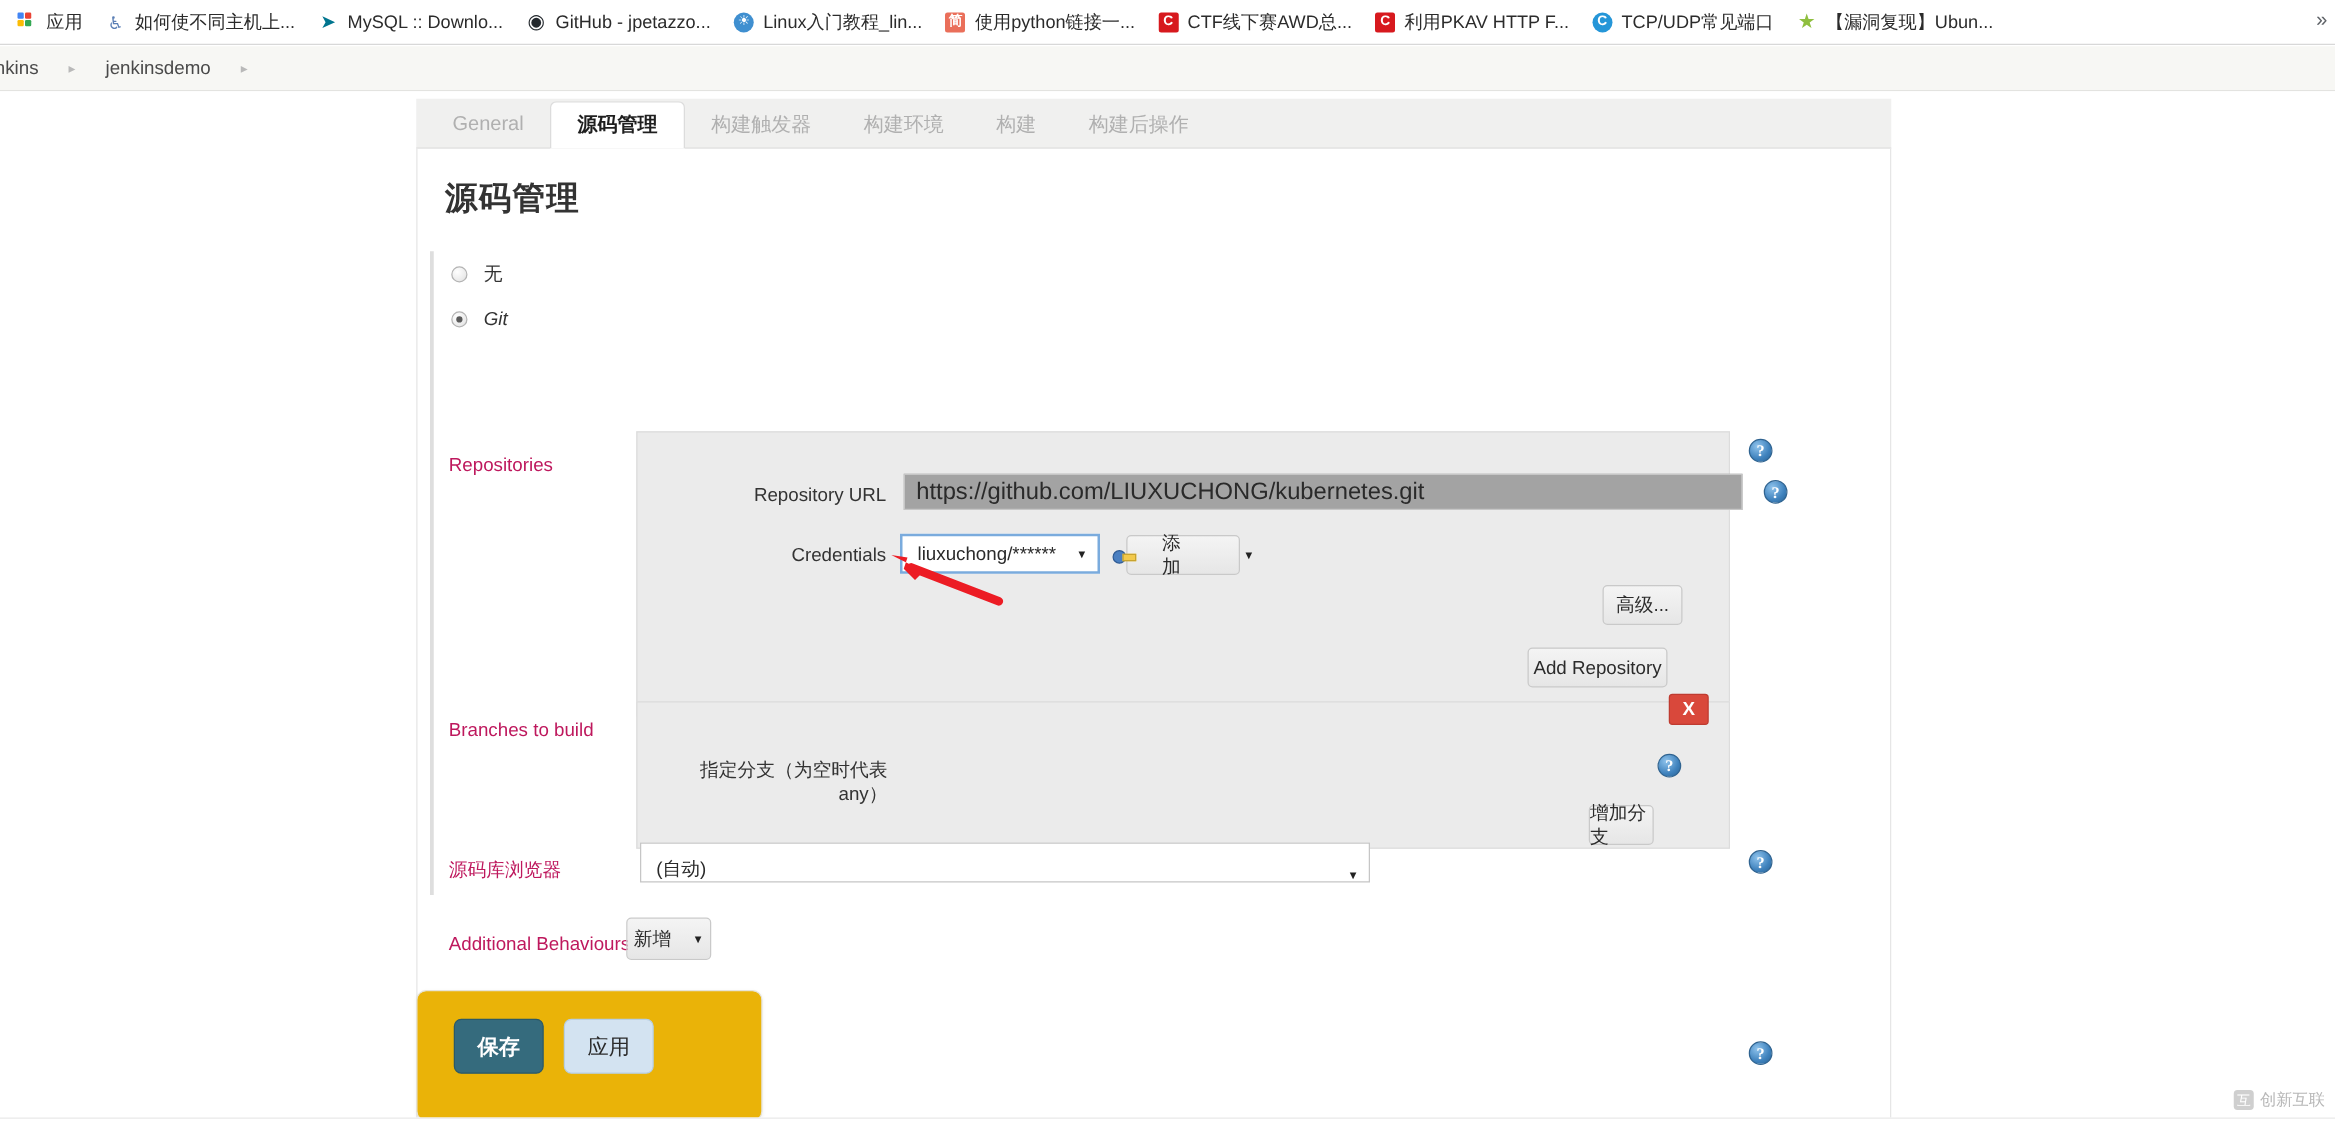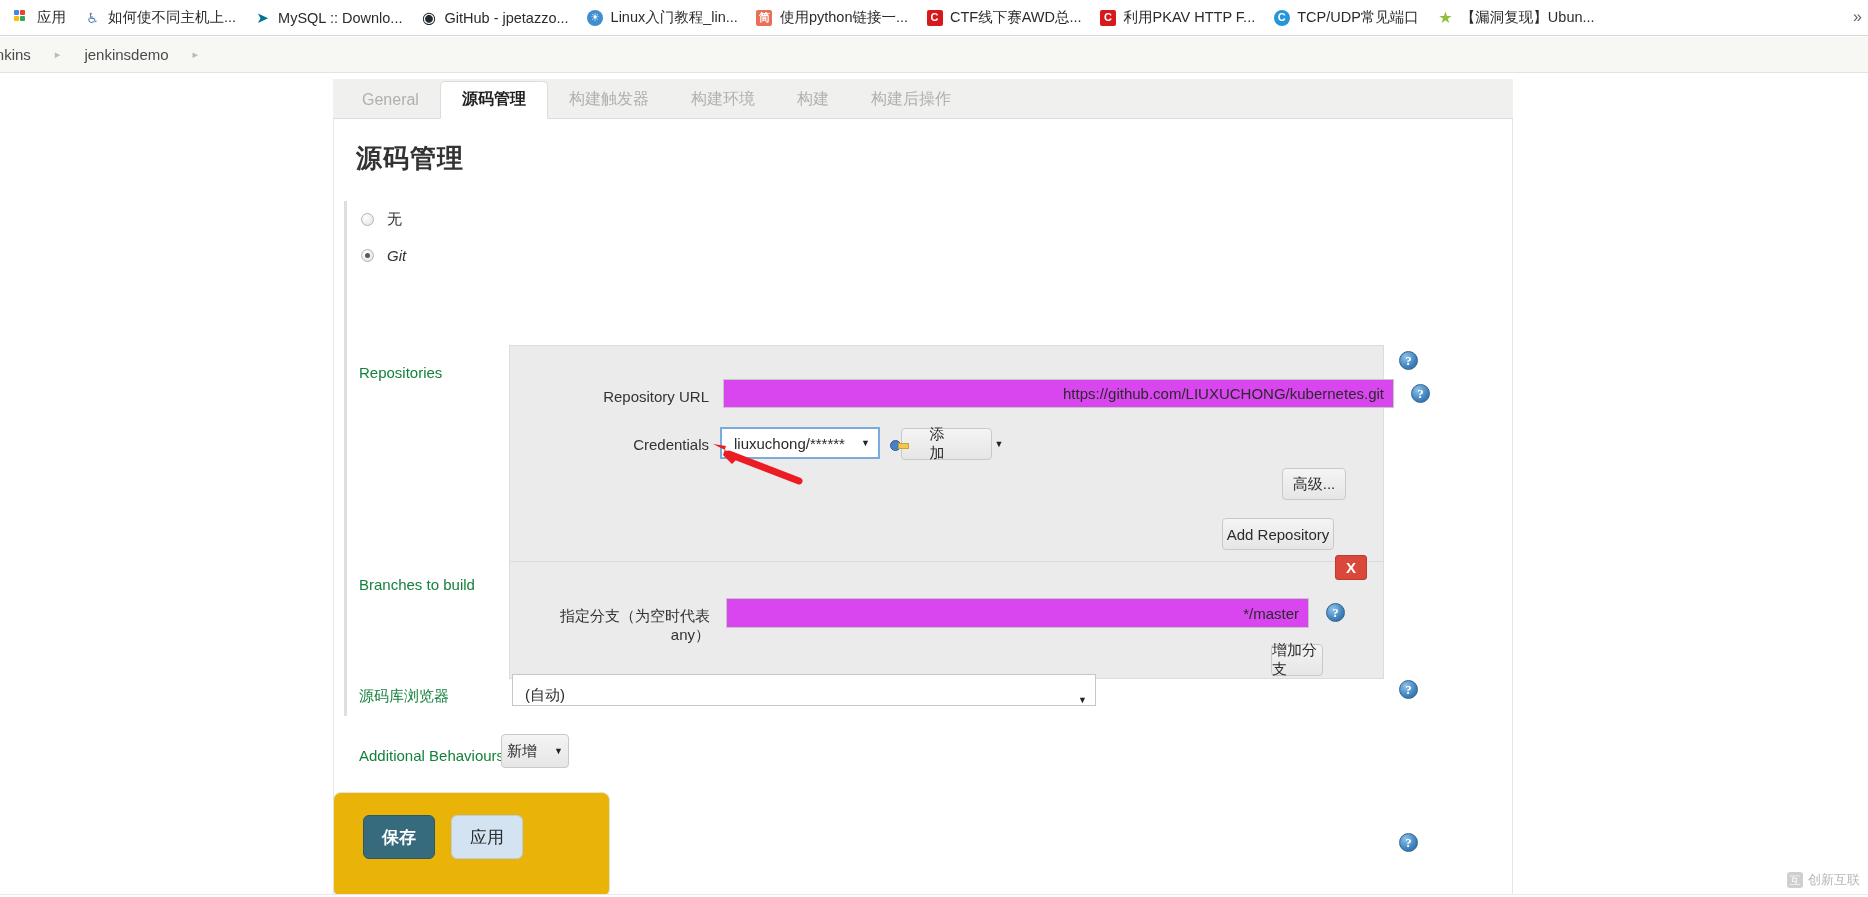--- a/index.html
+++ b/index.html
@@ -79,21 +79,21 @@
   }
   .config-wrap {
     position: absolute; left: 333px; top: 0;
     width: 1180px; height: 824px;
   }
   .tabbar {
     position: absolute; left: 0; top: 6px;
     width: 1180px; height: 40px;
     background: #f0f0ef;
     border-bottom: 1px solid #dcdcdc;
-    display: flex; align-items: center;
+    display: flex; align-items: flex-end;
     padding-left: 8px;
   }
   .tab {
     height: 38px; display: inline-flex; align-items: center;
     padding: 0 21px; font-size: 16px; color: #b0b0b0;
     cursor: pointer; position: relative; top: 1px;
   }
   .tab.active {
     background: #ffffff; color: #1f1f1f; font-weight: bold;
     border: 1px solid #dcdcdc; border-bottom: 1px solid #ffffff;
@@ -138,35 +138,34 @@
   .git-block {
     position: absolute; left: 14px; top: 225px;
     width: 1150px; height: 405px;
   }
   .panel {
     position: absolute;
     background: #ebebeb;
     border: 1px solid #dcdcdc;
   }
   .row-label {
-    position: absolute; font-size: 15px; color: #15803d;
+    position: absolute; font-size: 15px; color: #be185d;
   }
   .field-label {
     position: absolute; font-size: 15px; color: #333; text-align: right;
   }
   .txt {
     position: absolute;
     border: 1px solid #c6c6c6;
-    background: #d946ef;
+    background: #a3a3a3;
     font-family: "Liberation Sans", sans-serif;
-    font-size: 15px; color: #2a2a2a;
+    font-size: 19px; color: #2a2a2a;
     padding: 0 9px;
     line-height: 1;
     outline: none;
-    text-align: right;
   }
   .select-box {
     position: absolute;
     background: #ffffff;
     border: 1px solid #c6c6c6;
     font-size: 15px; color: #2a2a2a;
     display: flex; align-items: center; justify-content: space-between;
     padding: 0 8px 0 12px;
   }
   .select-box.focused {
@@ -412,21 +411,20 @@
 
         <svg class="red-arrow" style="left:365px; top:96px;" width="90" height="45" viewBox="0 0 90 45">
           <polygon points="0,4 26,17 19,24 10,15 13,6" fill="#ec1c24"></polygon>
           <path d="M16,14 L86,41" stroke="#ec1c24" stroke-width="7" stroke-linecap="round"></path>
         </svg>
 
         <div class="row-label" style="left:11px; top:232px;">Branches to build</div>
 
         <div class="panel" style="left:161px; top:217px; width:875px; height:118px;">
           <div class="field-label" style="left:30px; top:45px; width:170px;">指定分支（为空时代表any）</div>
-          <input class="txt" style="left: 216px; top: 36px; width: 583px; height: 30px;" value="*/master">
           <div class="help-icon" style="left:816px; top:41px;">?</div>
           <div class="btn" style="left:761px; top:82px; width:52px; height:32px;">增加分支</div>
         </div>
 
         <div class="x-btn" style="left:987px; top:211px; width:32px; height:25px;">X</div>
 
         <div class="row-label" style="left:11px; top:343px;">源码库浏览器</div>
         <div class="select-box" style="left:164px; top:330px; width:584px; height:32px;align-items:flex-end;">
           <span>(自动)</span>
           <span class="caret">▼</span>

